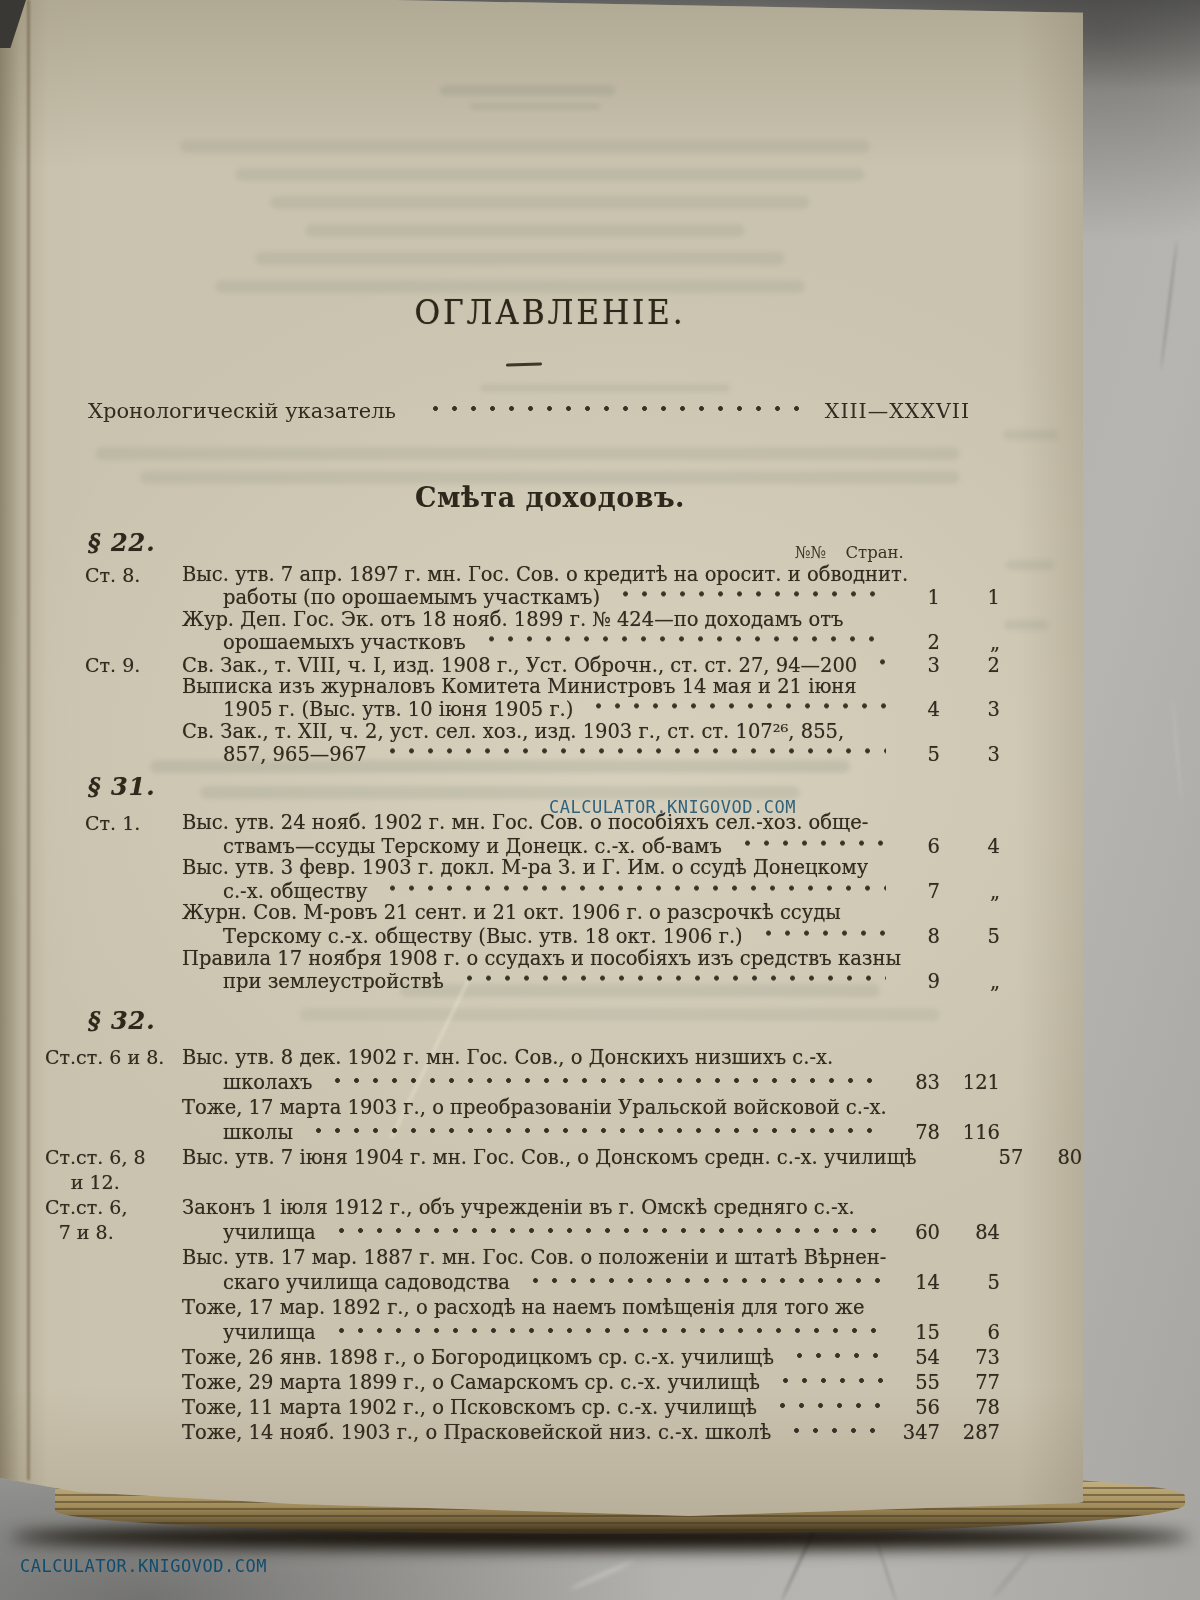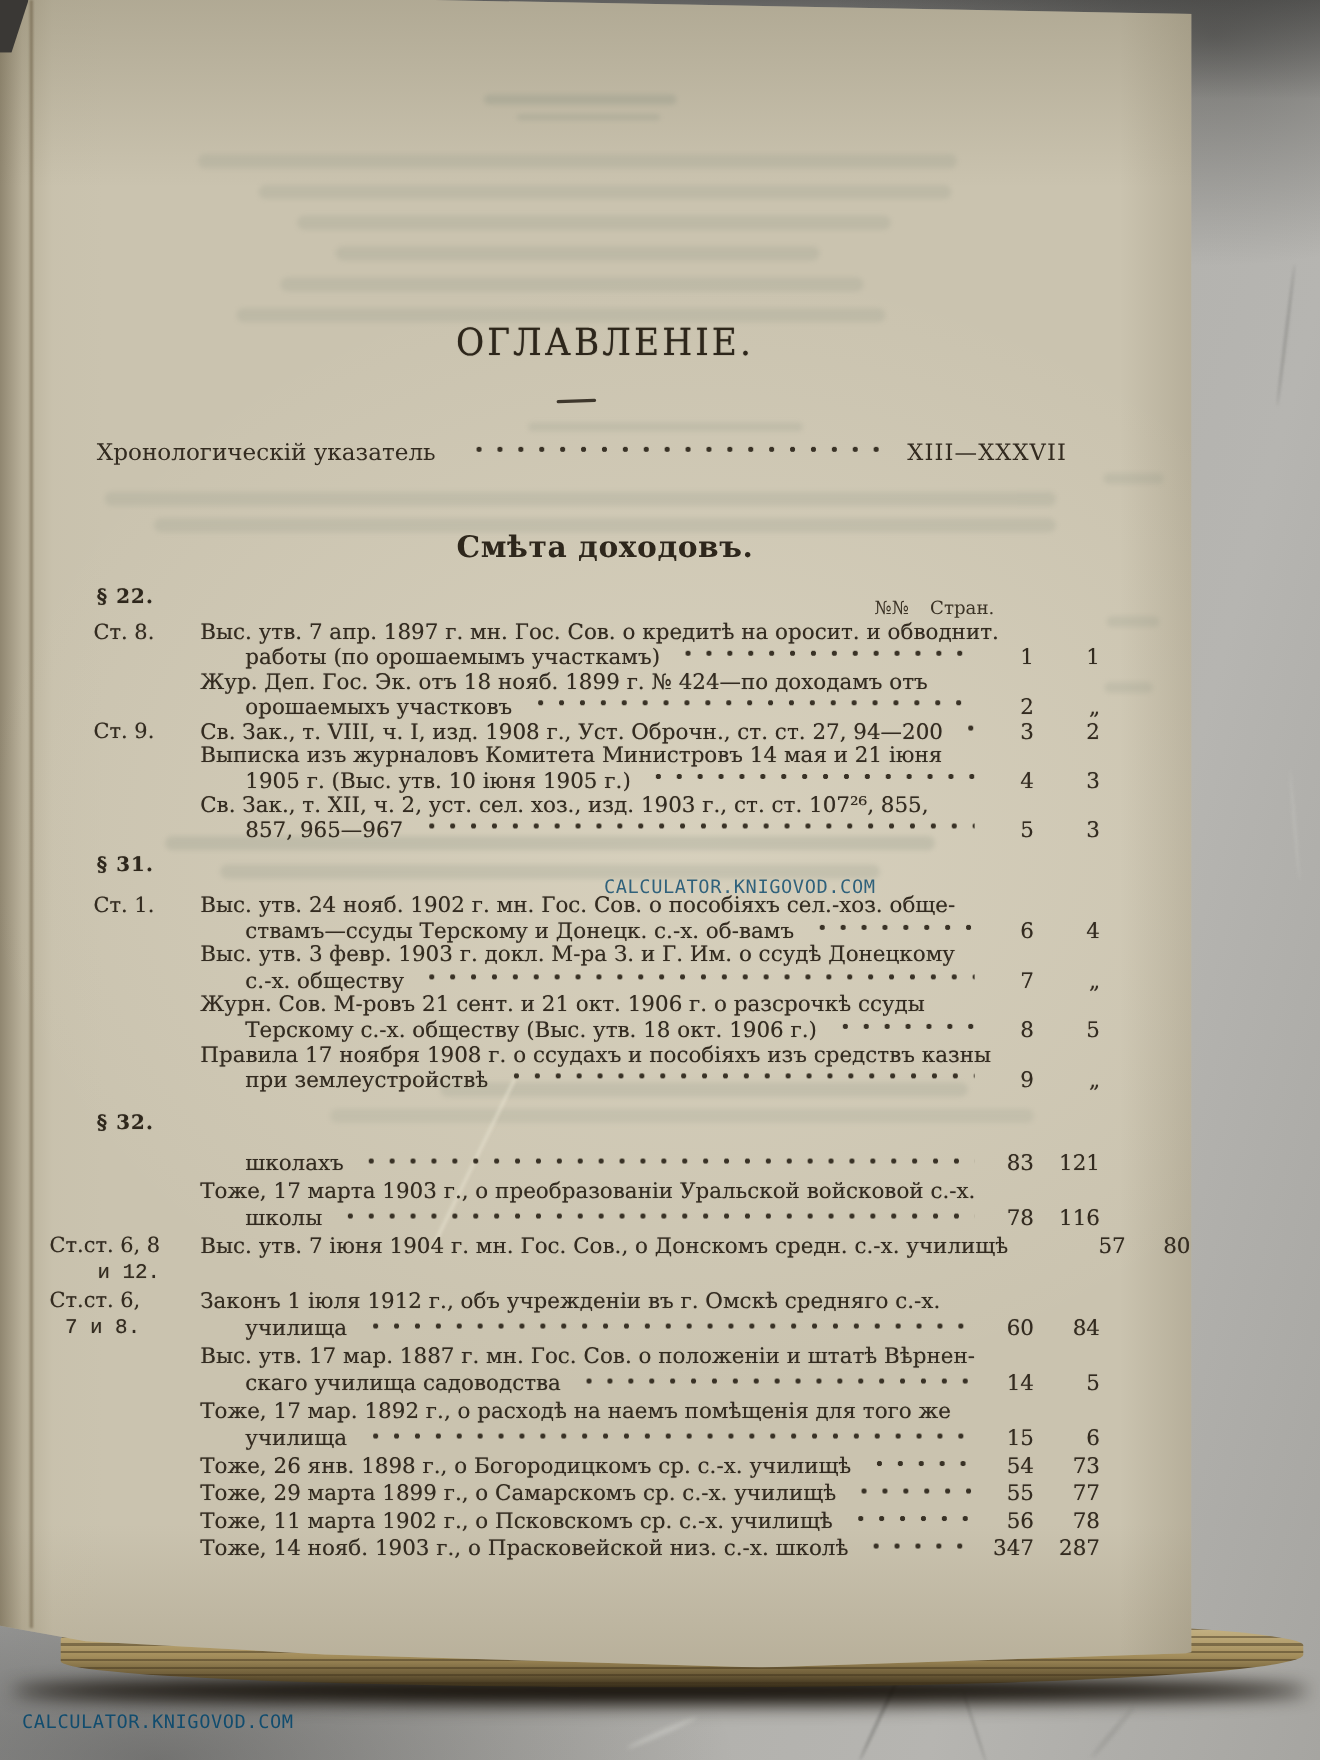--- a/index.html
+++ b/index.html
@@ -71,27 +71,27 @@
   .divider{position:absolute;top:363px;left:506px;width:36px;height:3px;background:#3e372c;border-radius:2px;transform:rotate(-2deg);}
   .chrono{position:absolute;top:399px;left:88px;width:882px;display:flex;align-items:baseline;font-size:21px;white-space:nowrap;gap:14px;}
   .chrono .pages{font-size:20.5px;letter-spacing:1px;}
   .heading2{position:absolute;top:482px;left:40px;width:1020px;text-align:center;font-size:27px;font-weight:700;letter-spacing:.5px;color:#2e271c;}
   .col-header{position:absolute;top:543px;left:795px;width:205px;font-size:16.5px;word-spacing:14px;color:#3a3225;}
 
   .section{position:absolute;left:45px;width:955px;font-size:19.5px;text-shadow:0 0 .7px rgba(51,43,32,.55);}
   .sec-0{top:528px;--pitch:22.4px;--gap:6px;}
   .sec-1{top:772px;--pitch:22.6px;--gap:10px;}
   .sec-2{top:1006px;--pitch:25px;--gap:9px;}
-  .sec-head{font-size:18px;font-weight:700;line-height:30px;margin-left:43px;letter-spacing:1px;color:#2e271c;}
+  .sec-head{font-size:24px;font-weight:700;line-height:30px;margin-left:43px;letter-spacing:1px;color:#2e271c;font-style:italic;}
   .rows{margin-top:var(--gap);}
   .row{position:relative;display:flex;align-items:baseline;height:var(--pitch);white-space:nowrap;}
   .row.tall{height:calc(var(--pitch)*2);gap:34px;}
   .lbl{position:absolute;left:40px;top:0;font-size:19px;line-height:var(--pitch);}
   .lbl.long{left:0;}
-  .lbl .lbl2{text-align:right;font-family:Liberation Mono, monospace;}
+  .lbl .lbl2{text-align:center;}
   .txt{padding-left:137px;line-height:var(--pitch);}
   .txt.cont{padding-left:178px;}
   .lead{flex:1 1 auto;min-width:0;align-self:stretch;margin:0 4px 0 10px;
     background-image:radial-gradient(circle,#393226 2.1px,rgba(0,0,0,0) 2.7px);
     background-size:19px 19px;background-repeat:repeat-x;background-position:left 6px bottom 5px;}
   .lead.noline{background:none;}
   .num{width:50px;text-align:right;}
   .pg{width:60px;text-align:right;}
 
   
@@ -247,20 +247,26 @@
               <span class="lead"></span>
               <span class="num">9</span>
               <span class="pg">„</span>
             </div>
           </div>
         </div>
         <div class="section sec-2">
           <div class="sec-head">§ 32.</div>
           <div class="rows">
             <div class="row">
+              <span class="lbl long">
+                <div>Ст.ст. 6 и 8.</div>
+              </span>
+              <span class="txt">Выс. утв. 8 дек. 1902 г. мн. Гос. Сов., о Донскихъ низшихъ с.-х.</span>
+            </div>
+            <div class="row">
               <span class="txt cont">школахъ</span>
               <span class="lead"></span>
               <span class="num">83</span>
               <span class="pg">121</span>
             </div>
             <div class="row">
               <span class="txt">Тоже, 17 марта 1903 г., о преобразованіи Уральской войсковой с.-х.</span>
             </div>
             <div class="row">
               <span class="txt cont">школы</span>

